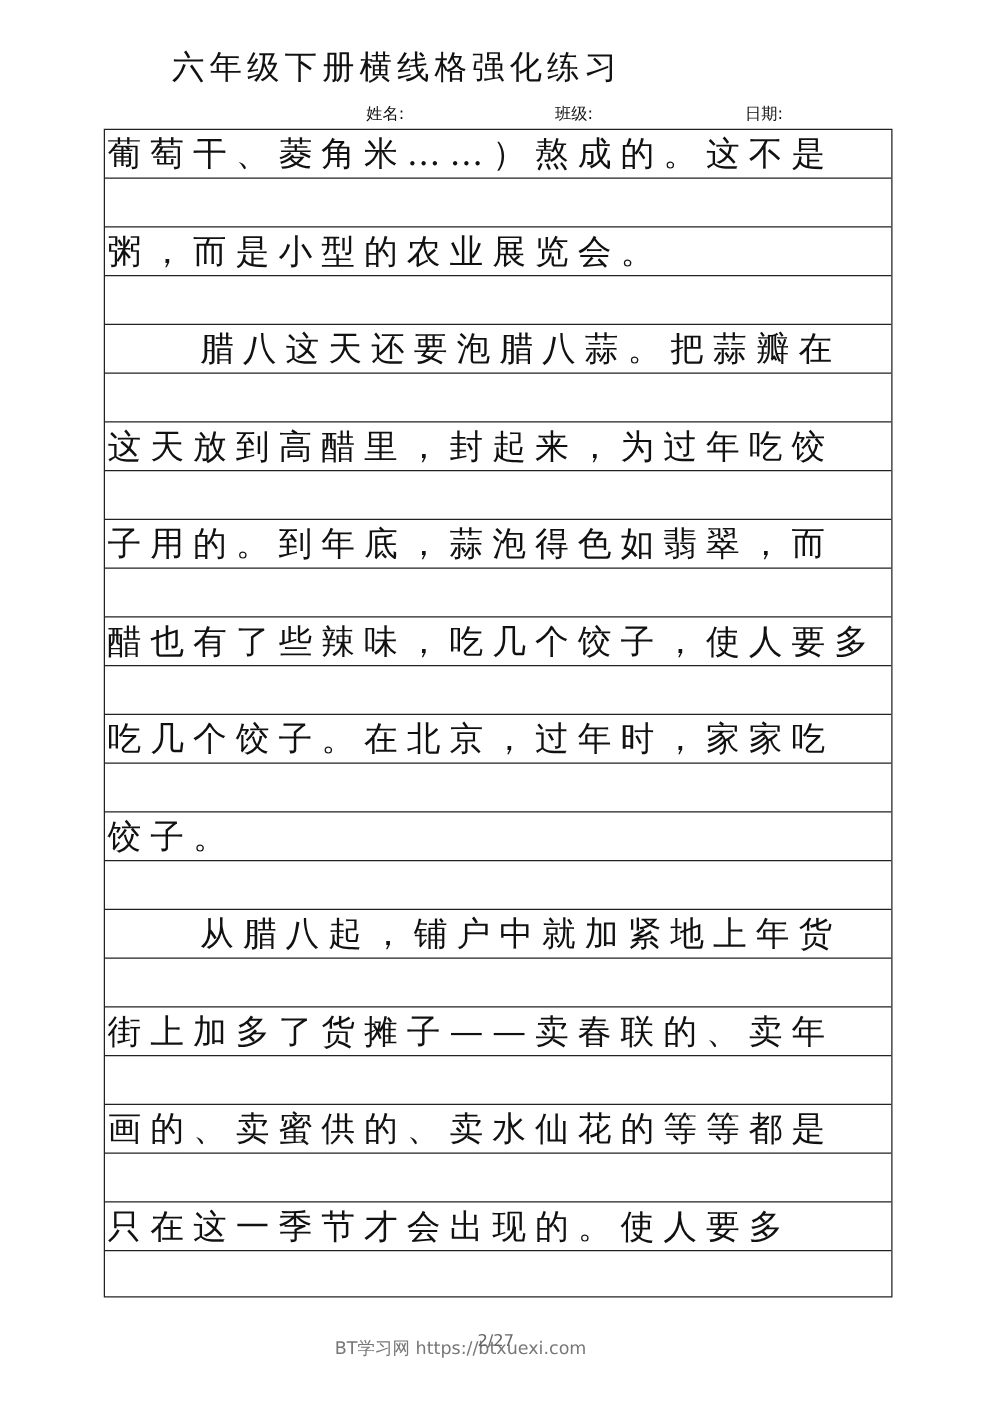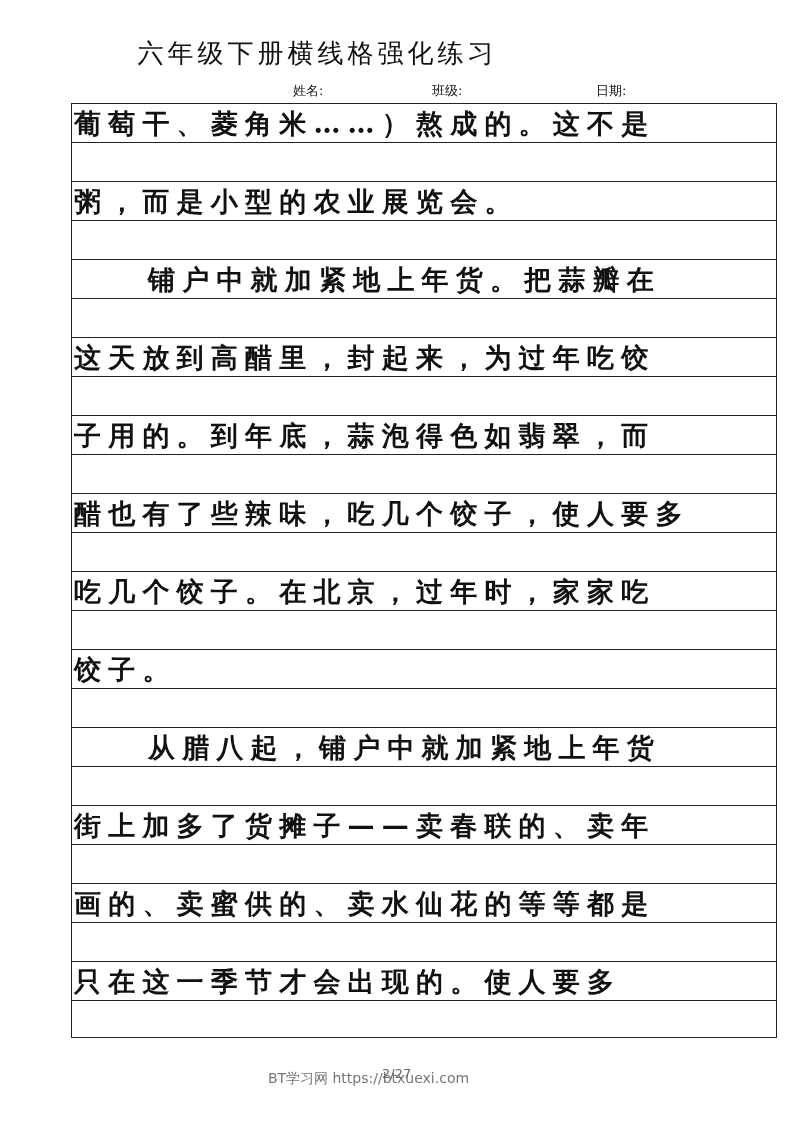--- a/index.html
+++ b/index.html
@@ -4,25 +4,25 @@
   <style>
     html, body { margin: 0; padding: 0; background: #ffffff; }
     body { width: 793px; height: 1122px; position: relative; overflow: hidden; }
     .title {
       position: absolute; left: 0; top: 36px; width: 635px; text-align: center;
       font-family: "DejaVu Serif", serif; font-size: 26px; color: #111;
       letter-spacing: 4px; margin-left: 0;
     }
     .meta { position: absolute; top: 82px; font-family: "DejaVu Sans", sans-serif; font-size: 13px; color: #111; }
     .meta.name { left: 293px; }
-    .meta.cls { left: 432px; }
+    .meta.cls { left: 444px; }
     .meta.date { left: 596px; }
     .sheet {
-      position: absolute; left: 71px; top: 103px; width: 706px; height: 935px;
-      border: 1.5px solid #222; box-sizing: border-box; font-weight: bold;
+      position: absolute; left: 83px; top: 103px; width: 631px; height: 935px;
+      border: 1.5px solid #222; box-sizing: border-box;
     }
     .row {
       height: 39px; box-sizing: border-box; border-bottom: 1.3px solid #222;
       font-family: "DejaVu Serif", serif; font-size: 27px; color: #111;
       line-height: 39px; padding-left: 2px; white-space: nowrap; overflow: hidden;
       letter-spacing: 7.2px;
     }
     .row:last-child { border-bottom: none; }
     .row.indent { padding-left: 76px; }
     .footer {
@@ -40,21 +40,21 @@
 <div class="title">六年级下册横线格强化练习</div>
 <div class="meta name">姓名:</div>
 <div class="meta cls">班级:</div>
 <div class="meta date">日期:</div>
 
 <div class="sheet">
   <div class="row">葡萄干、菱角米……）熬成的。这不是</div>
   <div class="row"></div>
   <div class="row">粥，而是小型的农业展览会。</div>
   <div class="row"></div>
-  <div class="row indent">铺户中就加紧地上年货。把蒜瓣在</div>
+  <div class="row indent">腊八这天还要泡腊八蒜。把蒜瓣在</div>
   <div class="row"></div>
   <div class="row">这天放到高醋里，封起来，为过年吃饺</div>
   <div class="row"></div>
   <div class="row">子用的。到年底，蒜泡得色如翡翠，而</div>
   <div class="row"></div>
   <div class="row">醋也有了些辣味，吃几个饺子，使人要多</div>
   <div class="row"></div>
   <div class="row">吃几个饺子。在北京，过年时，家家吃</div>
   <div class="row"></div>
   <div class="row">饺子。</div>

